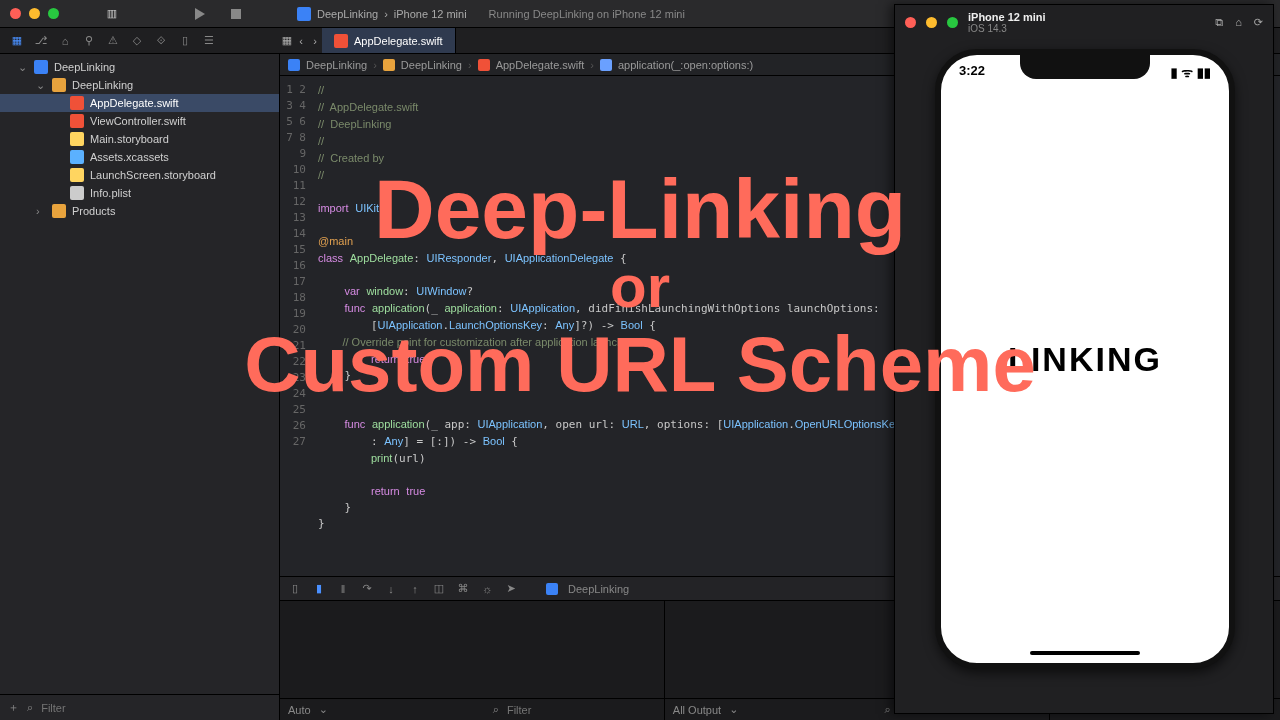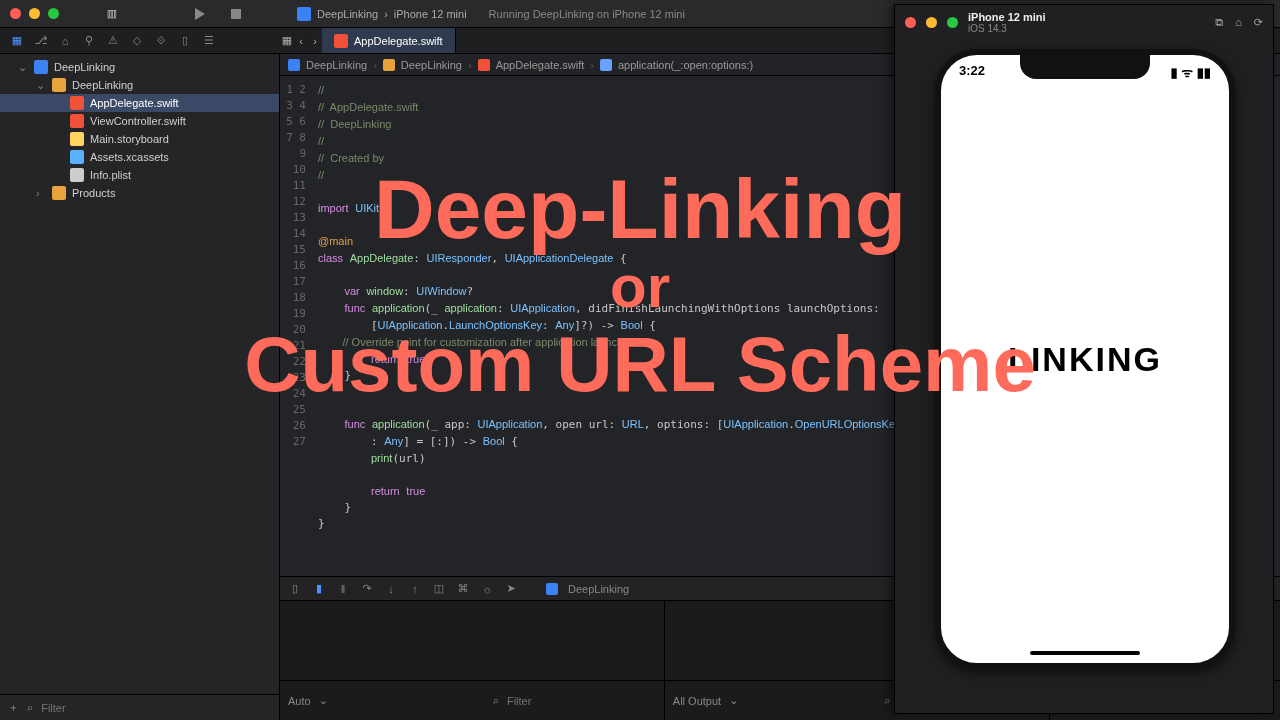--- a/index.html
+++ b/index.html
@@ -31,21 +31,21 @@
 .editor-wrap{flex:1;display:flex;flex-direction:column;min-width:0}
 .code{flex:1;display:flex;overflow:hidden;background:#232428;position:relative}
 .gutter{width:32px;text-align:right;padding:6px 6px 0 0;color:#666;font-family:SFMono-Regular,Menlo,monospace;font-size:11px;line-height:16px;user-select:none}
 .src{flex:1;padding:6px 0 0 6px;font-family:SFMono-Regular,Menlo,monospace;font-size:11px;line-height:16px;white-space:pre;color:#c8c8c8}
 .cm{color:#7a8a6a}.kw{color:#d68be3}.ty{color:#7cc3ff}.fn{color:#9fdf9f}.st{color:#e0a050}
 .debugbar{height:24px;border-top:1px solid #000;background:#232326;display:flex;align-items:center;gap:10px;padding:0 8px;color:#888}
 .consoles{height:120px;display:flex;border-top:1px solid #000}
 .cpane{flex:1;border-right:1px solid #000;display:flex;flex-direction:column;background:#1b1b1d}
 .cpane:last-child{border-right:none}
 .cpane .body{flex:1}
-.cpane .foot{height:40px;border-top:1px solid #000;display:flex;align-items:center;gap:8px;padding:0 8px;color:#888}
+.cpane .foot{height:22px;border-top:1px solid #000;display:flex;align-items:center;gap:8px;padding:0 8px;color:#888}
 .cpane .foot input{background:transparent;border:none;color:#ccc;outline:none;font-size:11px;flex:1}
 .sim{position:absolute;right:6px;top:4px;width:380px;height:710px;background:#202022;border:1px solid #000;box-shadow:-4px 0 10px rgba(0,0,0,.5)}
 .sim-top{height:34px;display:flex;align-items:center;padding:0 10px;gap:10px}
 .sim-title{font-weight:600;color:#eee}
 .sim-sub{color:#888;font-size:10px}
 .sim-icons{margin-left:auto;display:flex;gap:12px;color:#aaa}
 .phone{position:absolute;top:44px;left:40px;width:300px;height:620px;background:#fff;border-radius:42px;border:6px solid #111;box-shadow:0 4px 12px rgba(0,0,0,.6)}
 .notch{position:absolute;top:0;left:50%;transform:translateX(-50%);width:130px;height:24px;background:#111;border-radius:0 0 16px 16px}
 .statusbar{position:absolute;top:8px;left:18px;right:18px;display:flex;justify-content:space-between;color:#000;font-weight:600;font-size:13px}
 .phone-center{position:absolute;top:50%;left:0;right:0;transform:translateY(-50%);text-align:center;color:#000;font-weight:800;font-size:34px;letter-spacing:2px;line-height:1.2}
@@ -134,20 +134,25 @@
           <span class="ficon ic-sb"></span>
         <span>Main.storyboard</span>
       </div>
       <div class="node d3">
         <span class="chev"></span>
           <span class="ficon ic-assets"></span>
         <span>Assets.xcassets</span>
       </div>
       <div class="node d3">
         <span class="chev"></span>
+          <span class="ficon ic-sb"></span>
+        <span>LaunchScreen.storyboard</span>
+      </div>
+      <div class="node d3">
+        <span class="chev"></span>
           <span class="ficon ic-plist"></span>
         <span>Info.plist</span>
       </div>
       <div class="node d2">
         <span class="chev">›</span>
         <span class="ficon ic-folder"></span>
         <span>Products</span>
       </div>
     </div>
     <div class="sidebar-foot">

